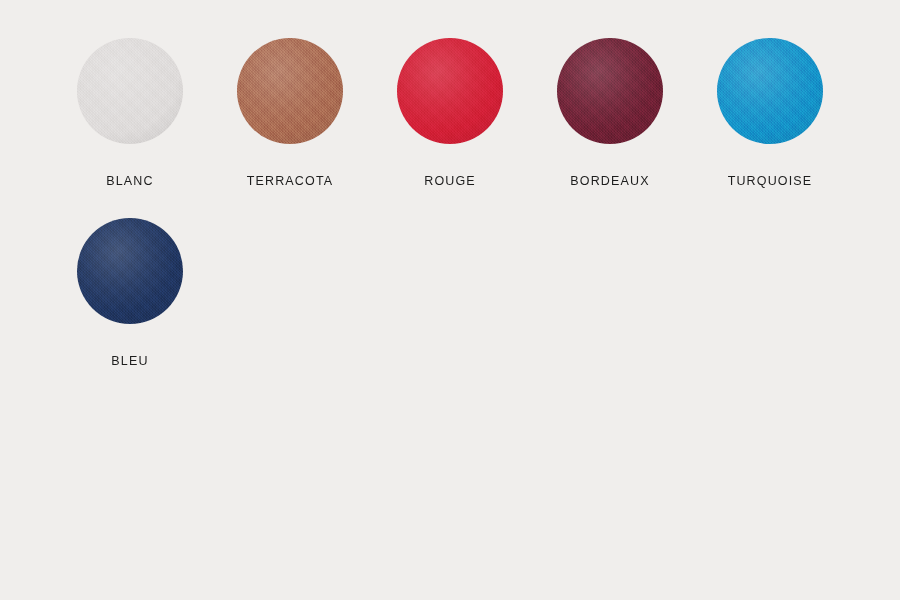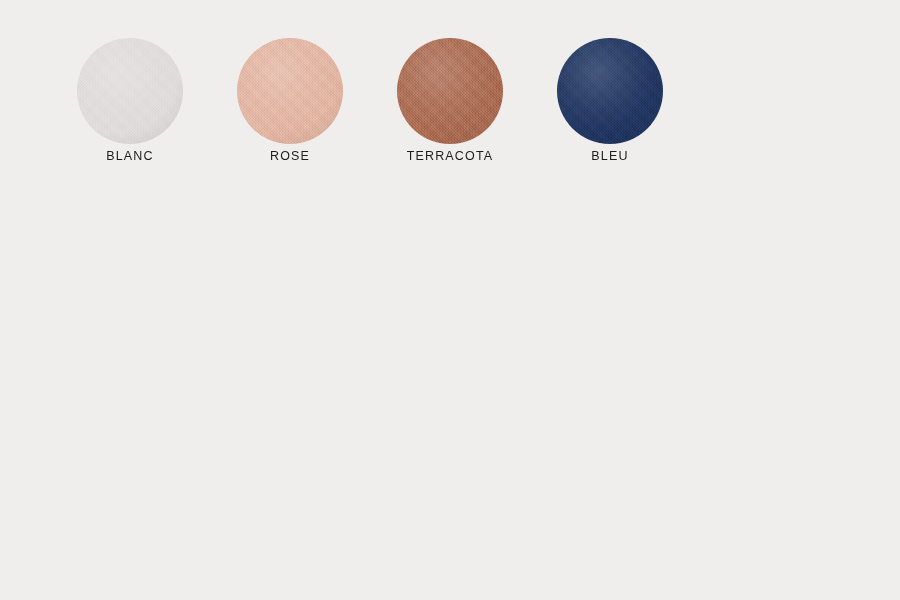--- a/index.html
+++ b/index.html
@@ -86,21 +86,21 @@
     background:
       radial-gradient(circle at 38% 32%,
         rgba(255,255,255,0.16) 0%,
         rgba(255,255,255,0.05) 38%,
         rgba(0,0,0,0.0) 62%,
         rgba(0,0,0,0.10) 100%);
     pointer-events: none;
   }
 
   .swatch-label {
-    margin-top: 5px;
+    margin-top: 30px;
     font-size: 12.5px;
     letter-spacing: 1.15px;
     color: #1d1d1d;
     text-transform: uppercase;
     text-align: center;
     white-space: nowrap;
     font-weight: 400;
   }
 </style>
 </head>
@@ -109,29 +109,41 @@
 <div id="palette-board" style="background: rgb(240, 238, 236);">
   <div class="swatch-grid">
       <div class="swatch-cell">
         <div class="swatch-disc-wrap">
           <div class="swatch-disc" style="background-color: rgb(222, 219, 218);"></div>
         </div>
         <div class="swatch-label">BLANC</div>
       </div>
       <div class="swatch-cell">
         <div class="swatch-disc-wrap">
-          <div class="swatch-disc" style="background-color: rgb(226, 180, 161);"></div>
+          <div class="swatch-disc" style="background-color: rgb(169, 106, 81);"></div>
         </div>
-        <div class="swatch-label">ROSE</div>
+        <div class="swatch-label">TERRACOTA</div>
       </div>
       <div class="swatch-cell">
         <div class="swatch-disc-wrap">
-          <div class="swatch-disc" style="background-color: rgb(169, 106, 81);"></div>
+          <div class="swatch-disc" style="background-color: rgb(210, 31, 53);"></div>
         </div>
-        <div class="swatch-label">TERRACOTA</div>
+        <div class="swatch-label">ROUGE</div>
+      </div>
+      <div class="swatch-cell">
+        <div class="swatch-disc-wrap">
+          <div class="swatch-disc" style="background-color: rgb(109, 32, 52);"></div>
+        </div>
+        <div class="swatch-label">BORDEAUX</div>
+      </div>
+      <div class="swatch-cell">
+        <div class="swatch-disc-wrap">
+          <div class="swatch-disc" style="background-color: rgb(20, 144, 200);"></div>
+        </div>
+        <div class="swatch-label">TURQUOISE</div>
       </div>
       <div class="swatch-cell">
         <div class="swatch-disc-wrap">
           <div class="swatch-disc" style="background-color: rgb(32, 53, 95);"></div>
         </div>
         <div class="swatch-label">BLEU</div>
       </div>
     </div>
 </div>
 

